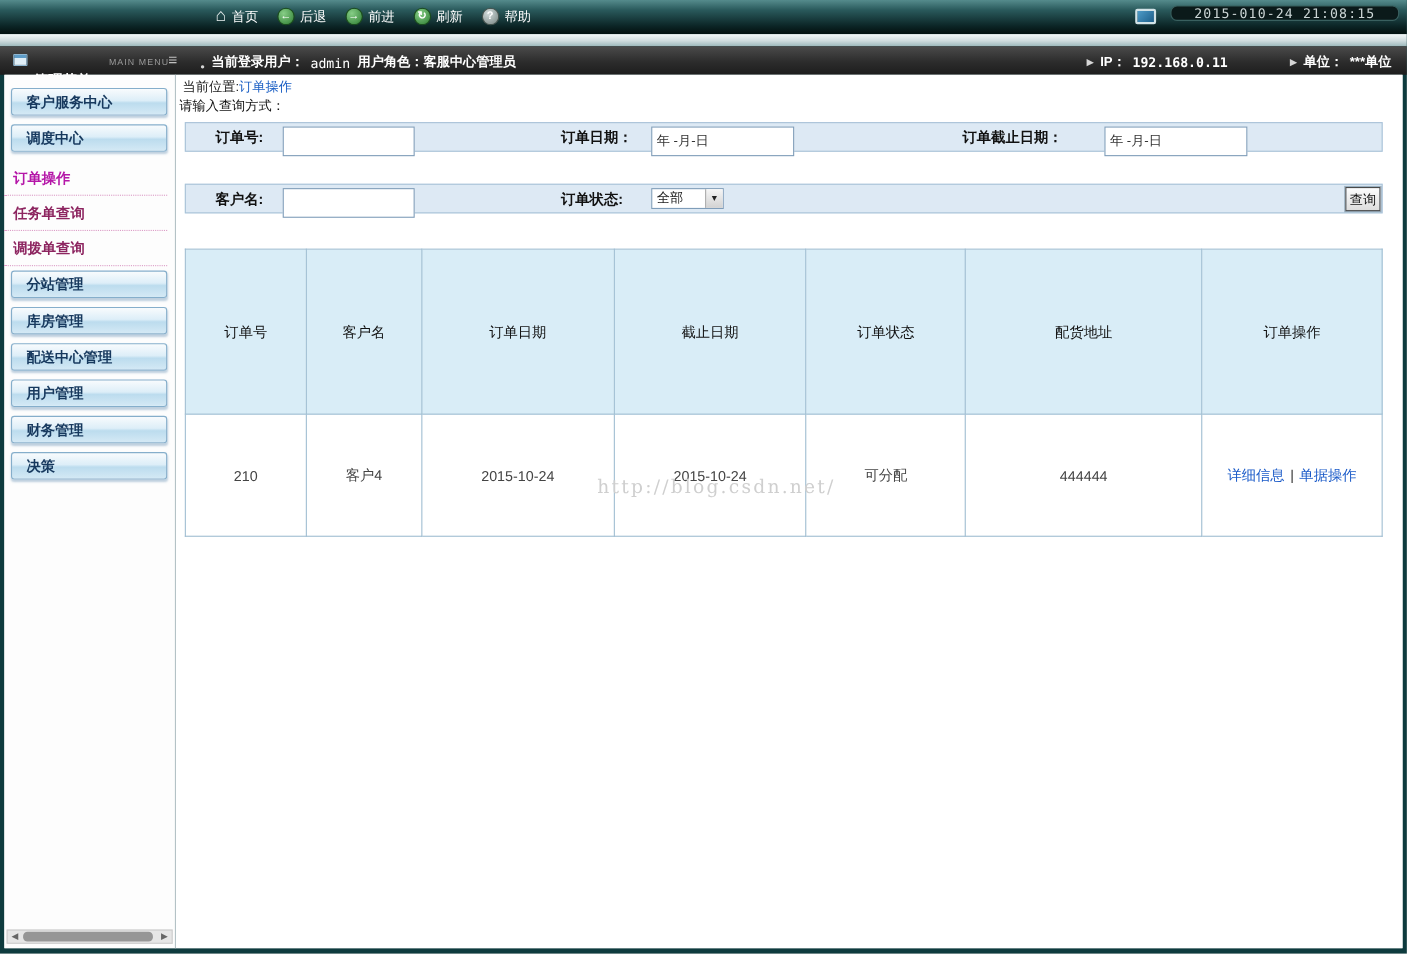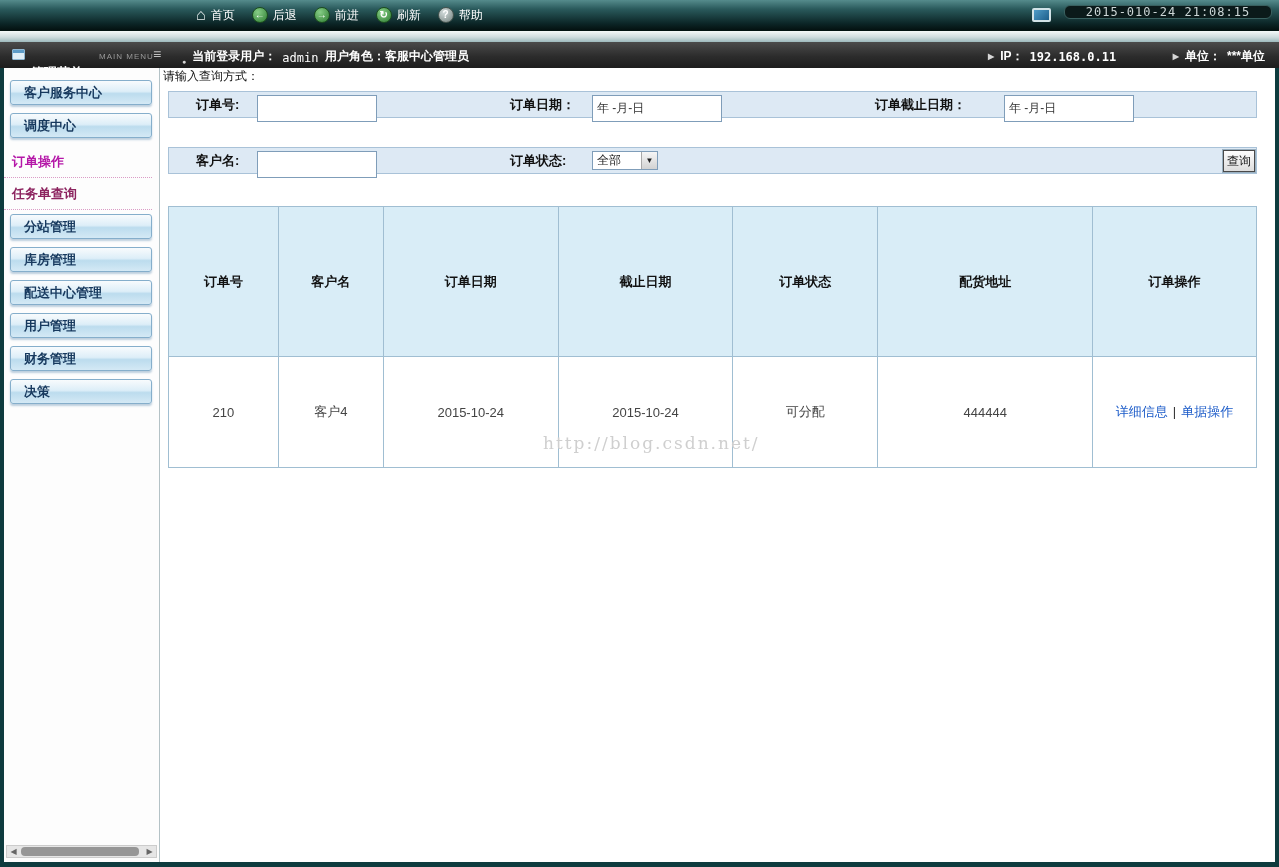--- a/index.html
+++ b/index.html
@@ -86,21 +86,21 @@
   .select-arrow { width:16px; background:linear-gradient(180deg,#f6f6f6,#d2d2d2); border-left:1px solid #a8a8a8;
     font-size:8px; display:flex; align-items:center; justify-content:center; color:#222; }
   .query-btn { position:absolute; right:1px; top:2px; min-width:28px; height:22px; padding:0 3px;
     font-size:12px; color:#111; background:linear-gradient(180deg,#fdfdfd,#dddddd);
     border:1px solid #4a4a4a; box-shadow:0 0 0 1px #9ab0c0; cursor:pointer;
     display:flex; align-items:center; justify-content:center; }
 
   .table-wrap { margin:32px 0 0 8px; width:1089px; }
   table { width:100%; border-collapse:collapse; }
   table, th, td { border:1px solid #a0bed2; }
-  thead th { height:150px; background:#d9edf7; font-size:13px; font-weight:bold; color:#111; text-align:center; vertical-align:middle; }
+  thead th { height:150px; background:#d9edf7; font-size:13px; font-weight:normal; color:#111; text-align:center; vertical-align:middle; }
   tbody td { height:111px; background:#ffffff; font-size:13px; color:#444; text-align:center; vertical-align:middle; }
   .action-link { color:#1a5ac8; cursor:pointer; font-size:13px; }
   .sep { color:#333; margin:0 5px; }
 
   .watermark { position:absolute; left:543px; top:433px; font-family:"DejaVu Serif", serif;
     font-size:17px; color:#cfcfcf; letter-spacing:2px; pointer-events:none; }
 </style>
 </head>
 <body>
 
@@ -160,37 +160,41 @@
     </span>
   </div>
 
   <div class="bodyframe">
 
     <div class="sidebar">
       <div class="side-btn">客户服务中心</div>
       <div class="side-btn">调度中心</div>
       <div class="side-link link-active">订单操作</div>
       <div class="side-link link-normal">任务单查询</div>
+      <div class="side-link link-normal">调拨单查询</div>
       <div class="side-btn gap4">分站管理</div>
       <div class="side-btn">库房管理</div>
       <div class="side-btn">配送中心管理</div>
       <div class="side-btn">用户管理</div>
       <div class="side-btn">财务管理</div>
       <div class="side-btn">决策</div>
 
       <div class="side-scroll">
         <span class="scroll-btn">◀</span>
         <span class="scroll-thumb"></span>
         <span class="scroll-spacer"></span>
         <span class="scroll-btn">▶</span>
       </div>
     </div>
 
     <div class="main">
 
+      <div class="breadcrumb">
+        <span>当前位置:</span><span class="crumb-link">订单操作</span>
+      </div>
 
       <div class="hint">请输入查询方式：</div>
 
       <div class="form-row row1">
         <span class="f-label" style="left:27px;">订单号:</span>
         <input class="f-input" style="left: 88px; width: 120px;" value="">
         <span class="f-label" style="left:341px;">订单日期：</span>
         <input class="f-input" style="left: 423px; width: 130px;" value="年 -月-日">
         <span class="f-label" style="left:706px;">订单截止日期：</span>
         <input class="f-input" style="left: 835px; width: 130px;" value="年 -月-日">

